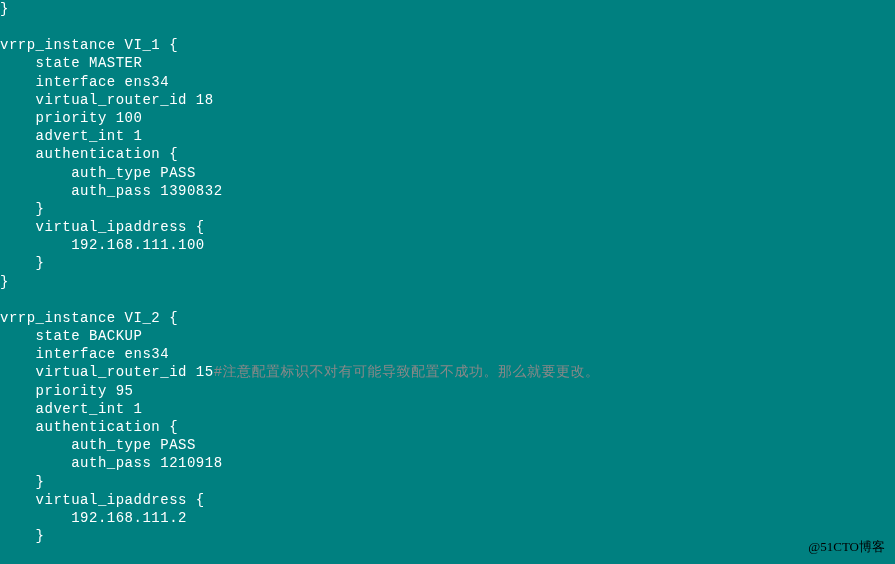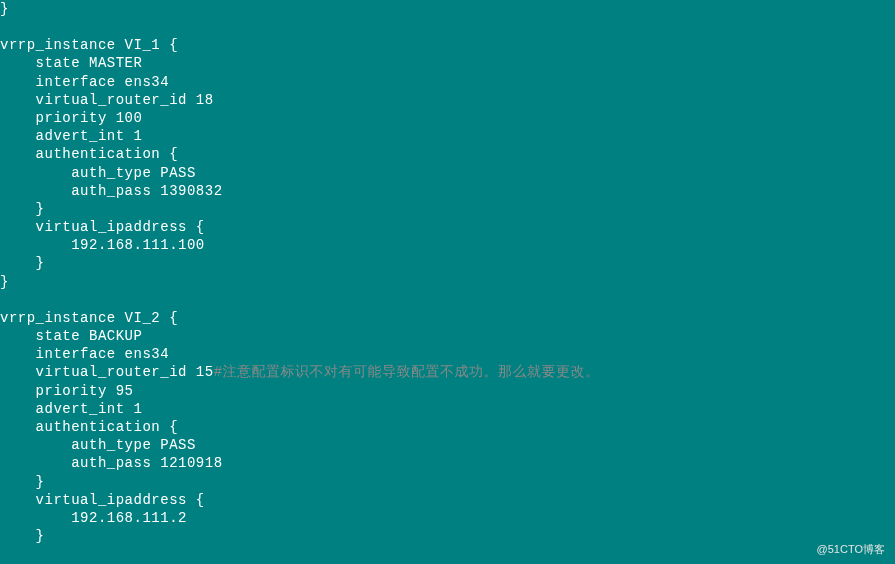--- a/index.html
+++ b/index.html
@@ -31,23 +31,23 @@
       color: #ffffff;
     }
     .comment-text {
       color: #888888;
       text-align: center;
     }
     .watermark {
       position: absolute;
       bottom: 8px;
       right: 10px;
-      color: #e5e5e5;
-      font-family: Liberation Sans, sans-serif;
-      font-size: 11px;
+      color: #000000;
+      font-family: Liberation Serif, serif;
+      font-size: 13px;
       letter-spacing: 0px;
     }
   </style>
 </head>
 <body>
 
 <div class="terminal" id="terminal-container"><span class="line"><span class="config-text">}</span></span><span class="line"><span class="config-text"></span></span><span class="line"><span class="config-text">vrrp_instance VI_1 {</span></span><span class="line"><span class="config-text">    state MASTER</span></span><span class="line"><span class="config-text">    interface ens34</span></span><span class="line"><span class="config-text">    virtual_router_id 18</span></span><span class="line"><span class="config-text">    priority 100</span></span><span class="line"><span class="config-text">    advert_int 1</span></span><span class="line"><span class="config-text">    authentication {</span></span><span class="line"><span class="config-text">        auth_type PASS</span></span><span class="line"><span class="config-text">        auth_pass 1390832</span></span><span class="line"><span class="config-text">    }</span></span><span class="line"><span class="config-text">    virtual_ipaddress {</span></span><span class="line"><span class="config-text">        192.168.111.100</span></span><span class="line"><span class="config-text">    }</span></span><span class="line"><span class="config-text">}</span></span><span class="line"><span class="config-text"></span></span><span class="line"><span class="config-text">vrrp_instance VI_2 {</span></span><span class="line"><span class="config-text">    state BACKUP</span></span><span class="line"><span class="config-text">    interface ens34</span></span><span class="line"><span class="config-text">    virtual_router_id 15</span><span class="comment-text">#注意配置标识不对有可能导致配置不成功。那么就要更改。</span></span><span class="line"><span class="config-text">    priority 95</span></span><span class="line"><span class="config-text">    advert_int 1</span></span><span class="line"><span class="config-text">    authentication {</span></span><span class="line"><span class="config-text">        auth_type PASS</span></span><span class="line"><span class="config-text">        auth_pass 1210918</span></span><span class="line"><span class="config-text">    }</span></span><span class="line"><span class="config-text">    virtual_ipaddress {</span></span><span class="line"><span class="config-text">        192.168.111.2</span></span><span class="line"><span class="config-text">    }</span></span></div>
 
 <div class="watermark">@51CTO博客</div>
 

